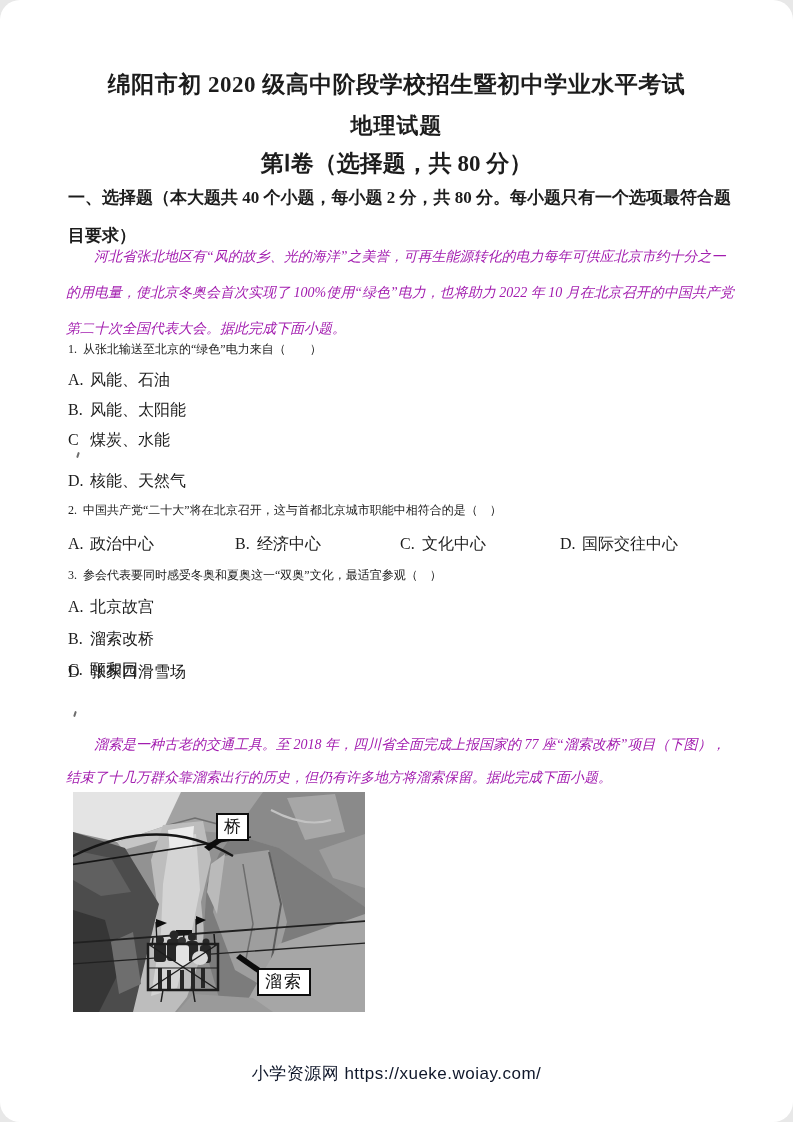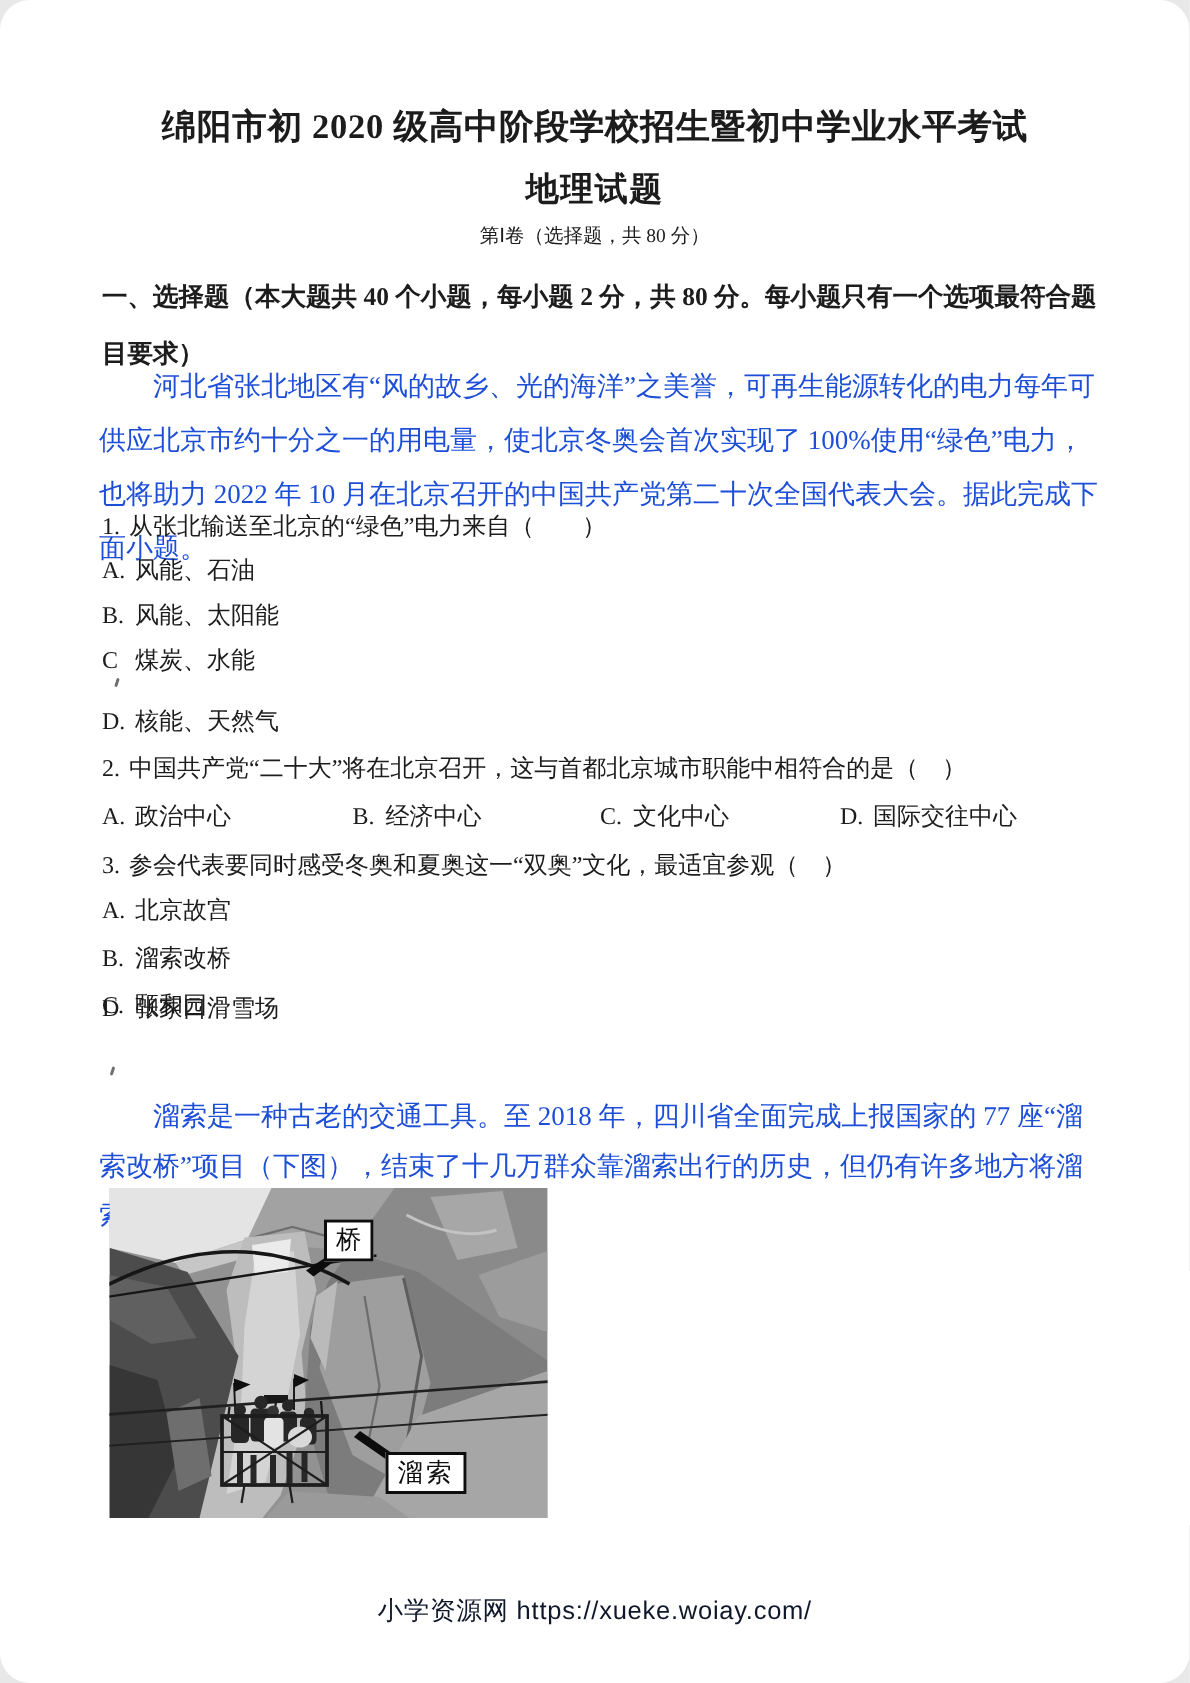--- a/index.html
+++ b/index.html
@@ -16,32 +16,32 @@
   .doc-title {
     position:absolute; top:69px; left:0; width:100%;
     text-align:center; font-size:23px; font-weight:700; letter-spacing:0.5px;
   }
   .doc-subtitle {
     position:absolute; top:111px; left:0; width:100%;
     text-align:center; font-size:22px; font-weight:700; letter-spacing:1px;
   }
   .doc-section {
     position:absolute; top:148px; left:0; width:100%;
-    text-align:center; font-size:13px; font-weight:400;
+    text-align:center; font-size:23px; font-weight:700;
   }
   .doc-instructions {
     position:absolute; top:179px; left:68px; width:666px;
     font-size:17px; font-weight:700; line-height:38px;
   }
   .passage {
-    font-size:18px; text-indent:2em; color:#1d4ed8;
+    font-style:italic; font-size:14px; text-indent:2em; color:#a21caf;
   }
   .passage-1 { position:absolute; top:239px; left:66px; width:670px; line-height:36px; }
   .passage-2 { position:absolute; top:728px; left:66px; width:670px; line-height:33px; }
-  .qline { position:absolute; left:68px; font-size:16px; white-space:nowrap; }
+  .qline { position:absolute; left:68px; font-size:12px; white-space:nowrap; }
   .q-num { display:inline-block; margin-right:6px; }
   .opt { position:absolute; left:68px; font-size:16px; white-space:nowrap; }
   .opt-label { display:inline-block; min-width:22px; }
   .opt-inline { position:absolute; font-size:16px; white-space:nowrap; }
   .artifact {
     position:absolute; width:2px; height:6px; background:#6e6e6e;
     transform:rotate(18deg); border-radius:1px;
   }
   .photo {
     position:absolute; top:792px; left:73px; width:292px; height:220px;

